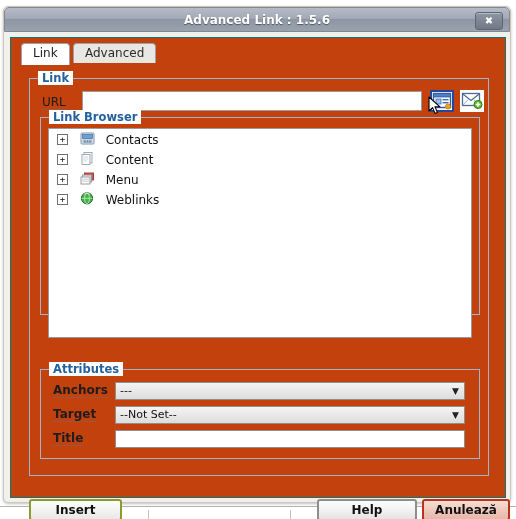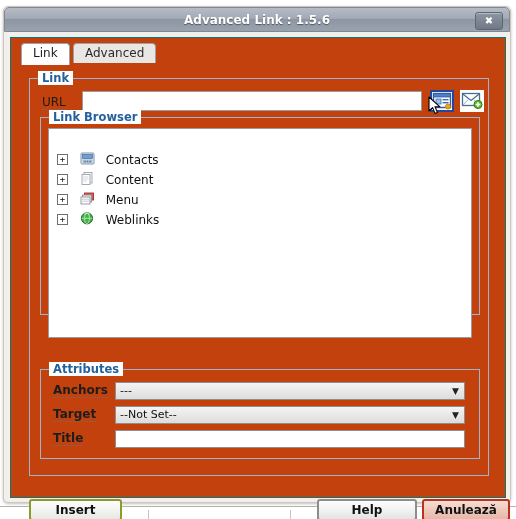--- a/index.html
+++ b/index.html
@@ -258,21 +258,21 @@
             <path d="M17 11.2v4.6 M14.7 13.5h4.6" stroke="#ffffff" stroke-width="1.5"></path>
           </svg>
         </div>
       </div>
 
       <div class="fs" id="fs-browser">
         <div class="fs-legend">Link Browser</div>
 
         <div class="tree-area">
 
-          <div class="tree-node" style="margin-top:20px;">
+          <div class="tree-node" style="margin-top:0;">
             <span class="expander">+</span>
             <span class="tnode-icon">
               <svg width="15" height="15" viewBox="0 0 15 15">
                 <rect x="1" y="2" width="13" height="11" rx="1" fill="#e9eef5" stroke="#7d94ad" stroke-width="1"></rect>
                 <rect x="2.5" y="3.5" width="10" height="4" fill="#6f9fd0" stroke="#3f6e9e" stroke-width=".7"></rect>
                 <rect x="3" y="9" width="9" height="2.6" fill="#cfd9e4" stroke="#7d94ad" stroke-width=".6"></rect>
                 <circle cx="5" cy="10.3" r=".9" fill="#5a7fa6"></circle>
                   <circle cx="7.5" cy="10.3" r=".9" fill="#5a7fa6"></circle>
                   <circle cx="10" cy="10.3" r=".9" fill="#5a7fa6"></circle>
               </svg>

